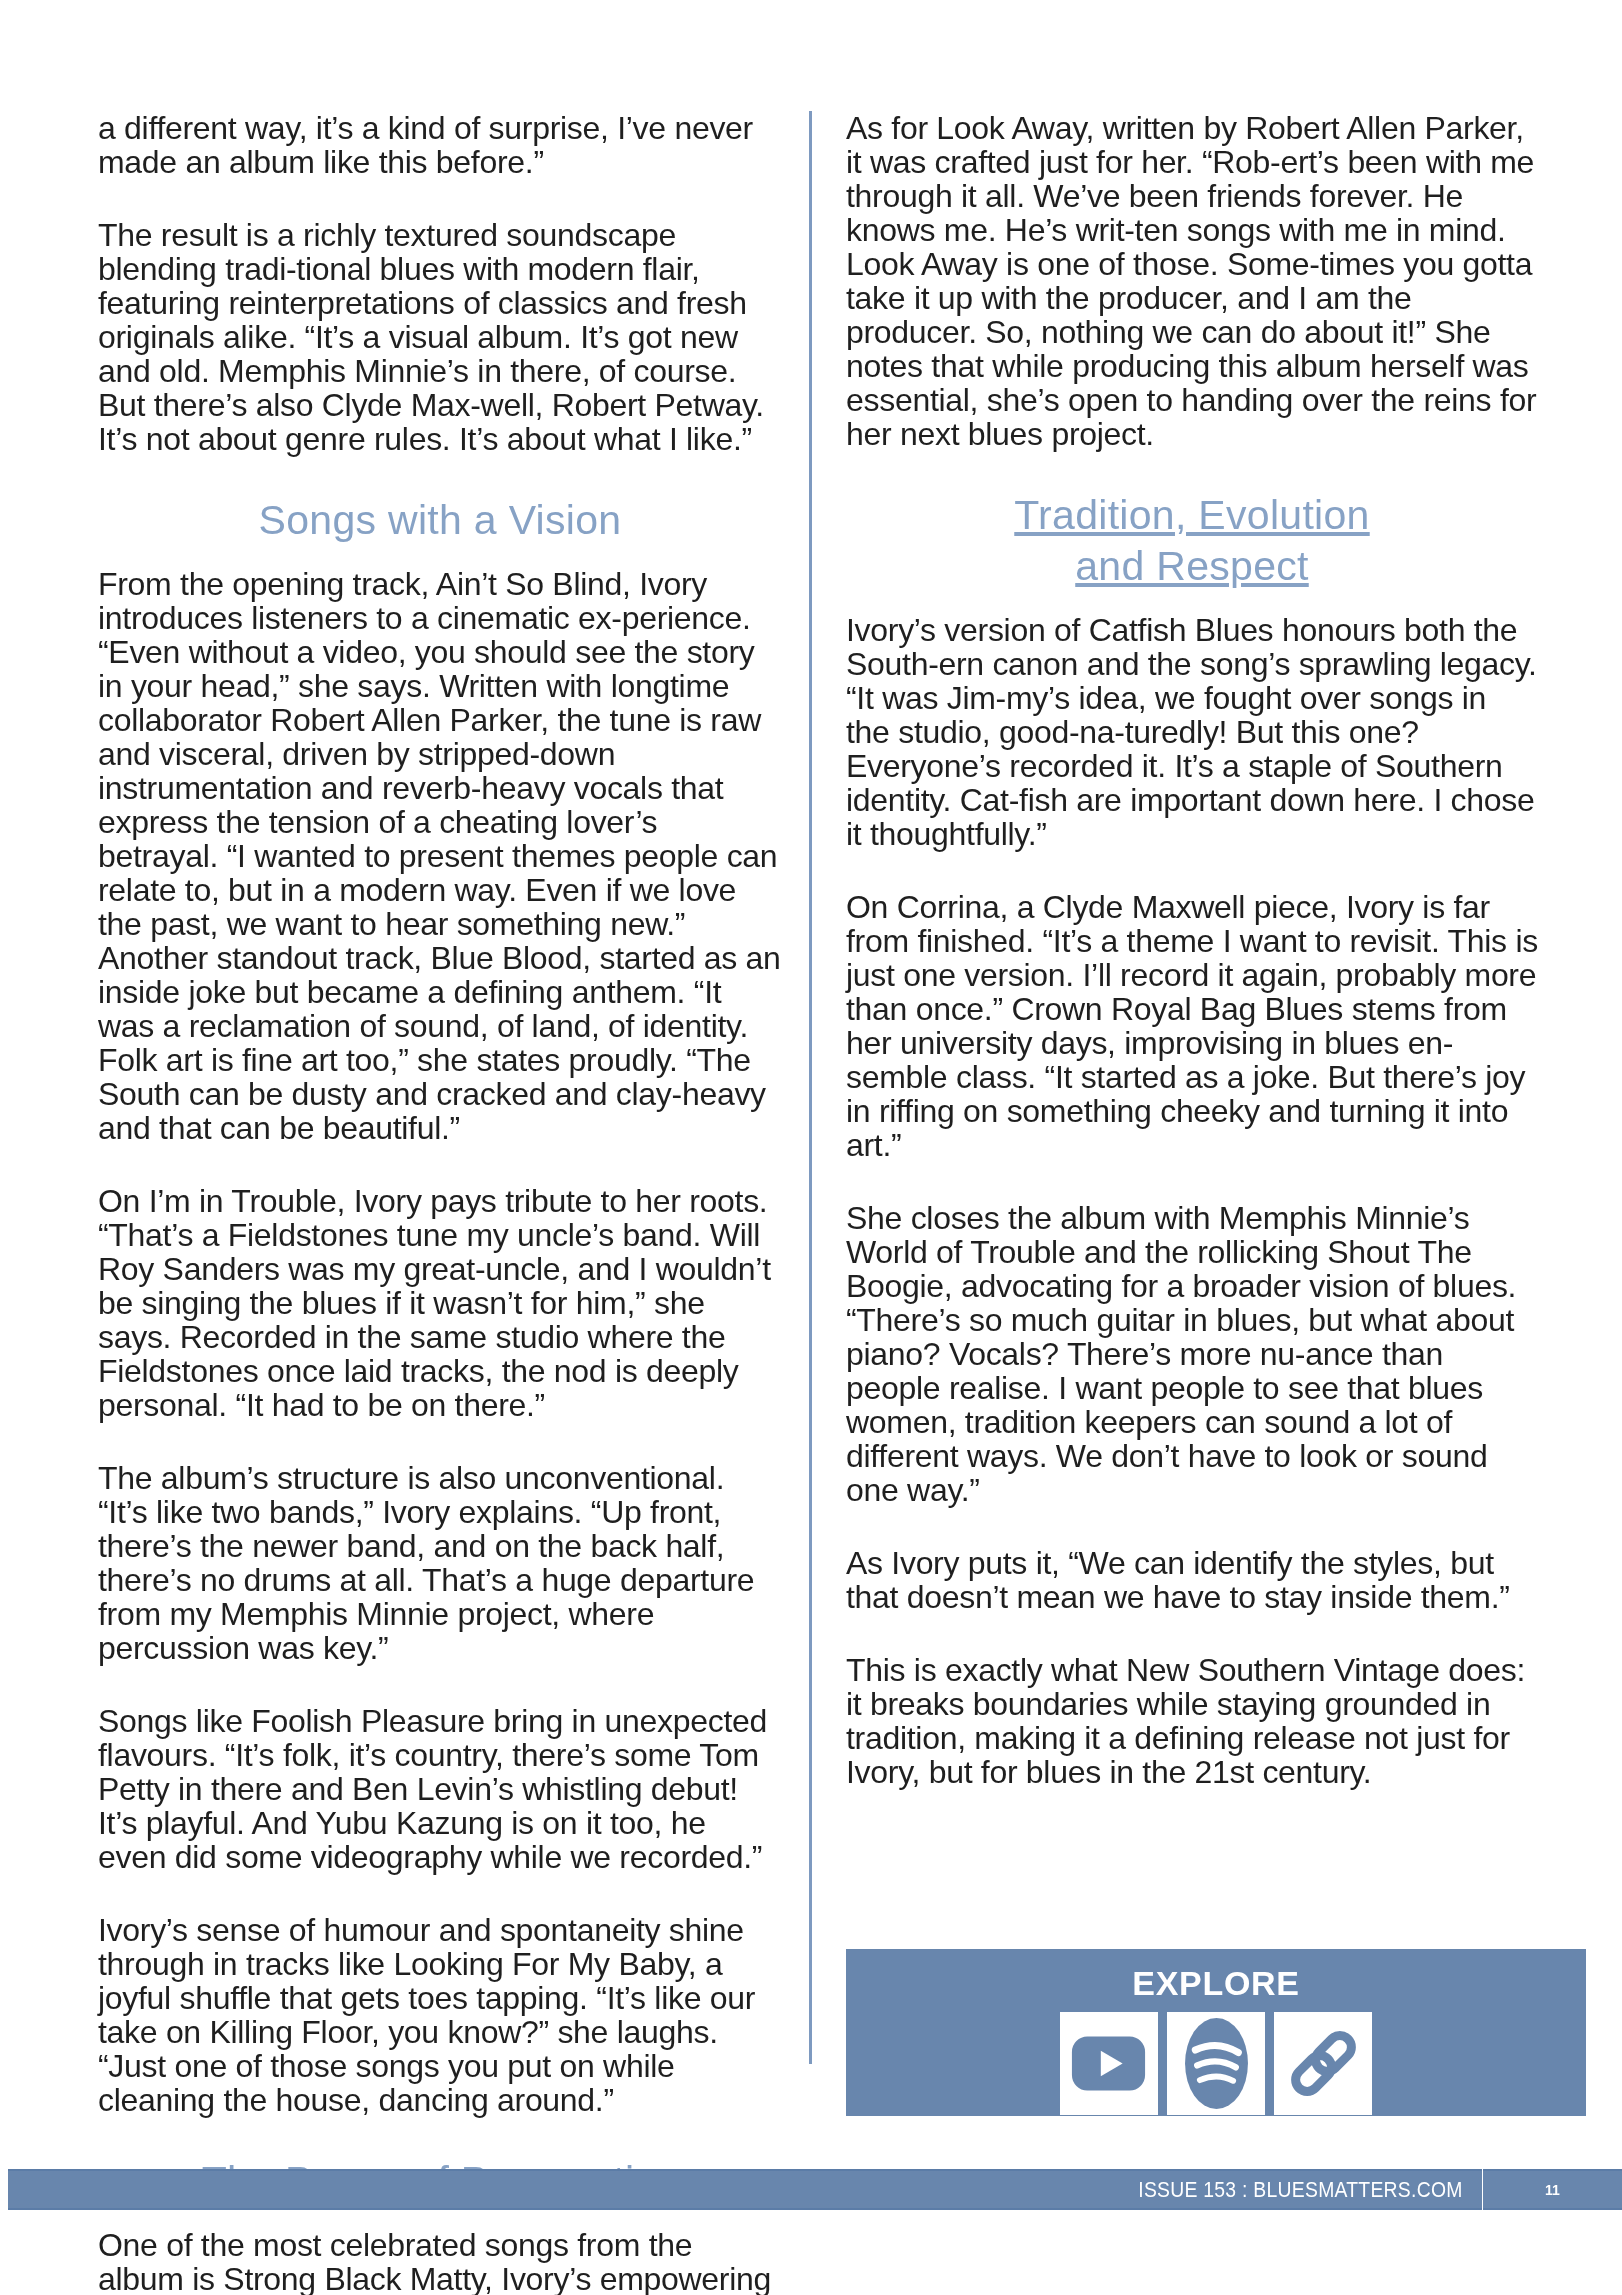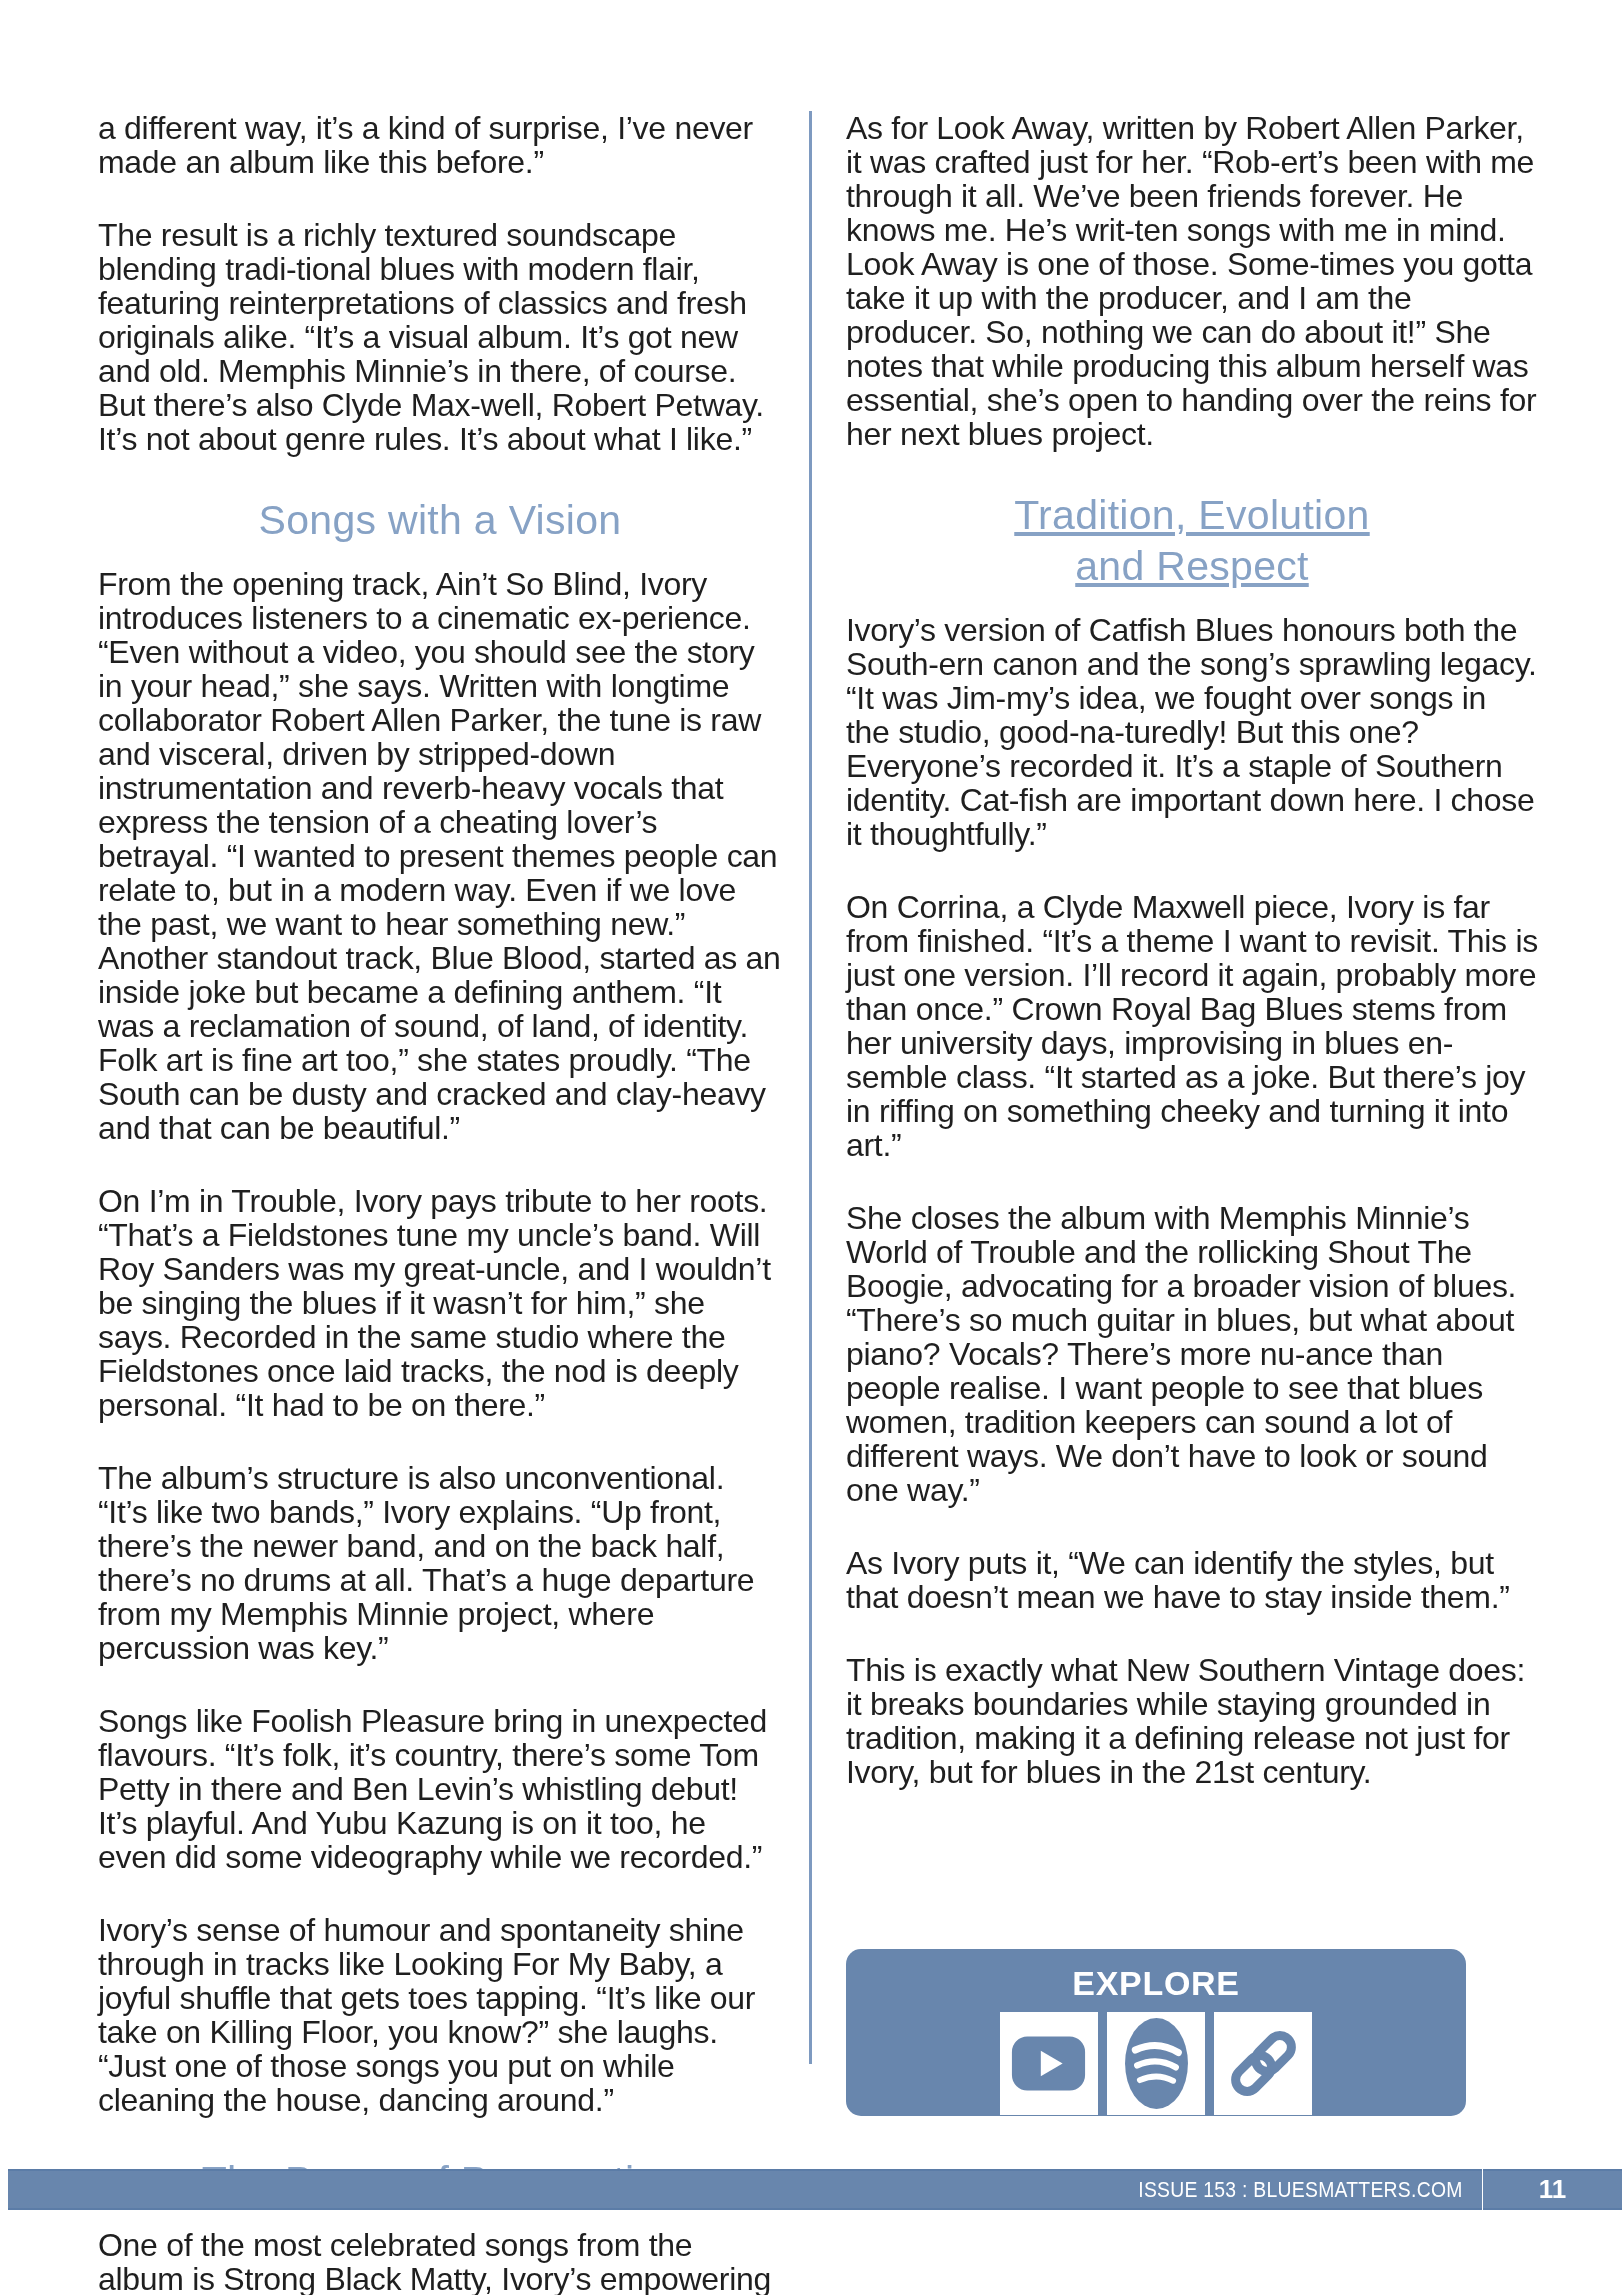--- a/index.html
+++ b/index.html
@@ -31,25 +31,24 @@
     font-weight:400;
     color:#87a2c5;
     letter-spacing:0.3px;
     margin:21px 0 21px 0;
     text-align:center;
   }
   h2.section .hl{display:block;text-decoration:underline;}
   
   .explore{
     margin-top:160px;
-    width:620px;height:167px;
+    width:740px;height:167px;
     background:#6886ad;
     box-sizing:border-box;
     padding-top:17px;
-    border-radius:15px;
   }
   .explore-title{
     text-align:center;
     color:#ffffff;
     font-size:34px;line-height:35px;
     font-weight:bold;
     letter-spacing:0.7px;
   }
   .explore-cards{
     margin-top:10.5px;
@@ -85,21 +84,21 @@
   .footer-page{
     position:absolute;left:1483px;top:2169px;
     width:139px;height:41px;
     background:#6886ad;
     border-top:2.6px solid #5b7ca7;
     border-bottom:2.6px solid #5b7ca7;
     box-sizing:border-box;
     display:flex;align-items:center;justify-content:center;
   }
   .footer-page span{
-    color:#ffffff;font-size:26px;font-weight:bold;
+    color:#ffffff;font-size:14px;font-weight:bold;
   }
 </style>
 </head>
 <body>
 
 <div class="col-divider"></div>
 
 <div class="col col-left">
   <p class="body">a different way, it’s a kind of surprise, I’ve never made an album like this before.”</p>
   <p class="body">The result is a richly textured soundscape blending tradi-tional blues with modern flair, featuring reinterpretations of classics and fresh originals alike. “It’s a visual album. It’s got new and old. Memphis Minnie’s in there, of course. But there’s also Clyde Max-well, Robert Petway. It’s not about genre rules. It’s about what I like.”</p>

